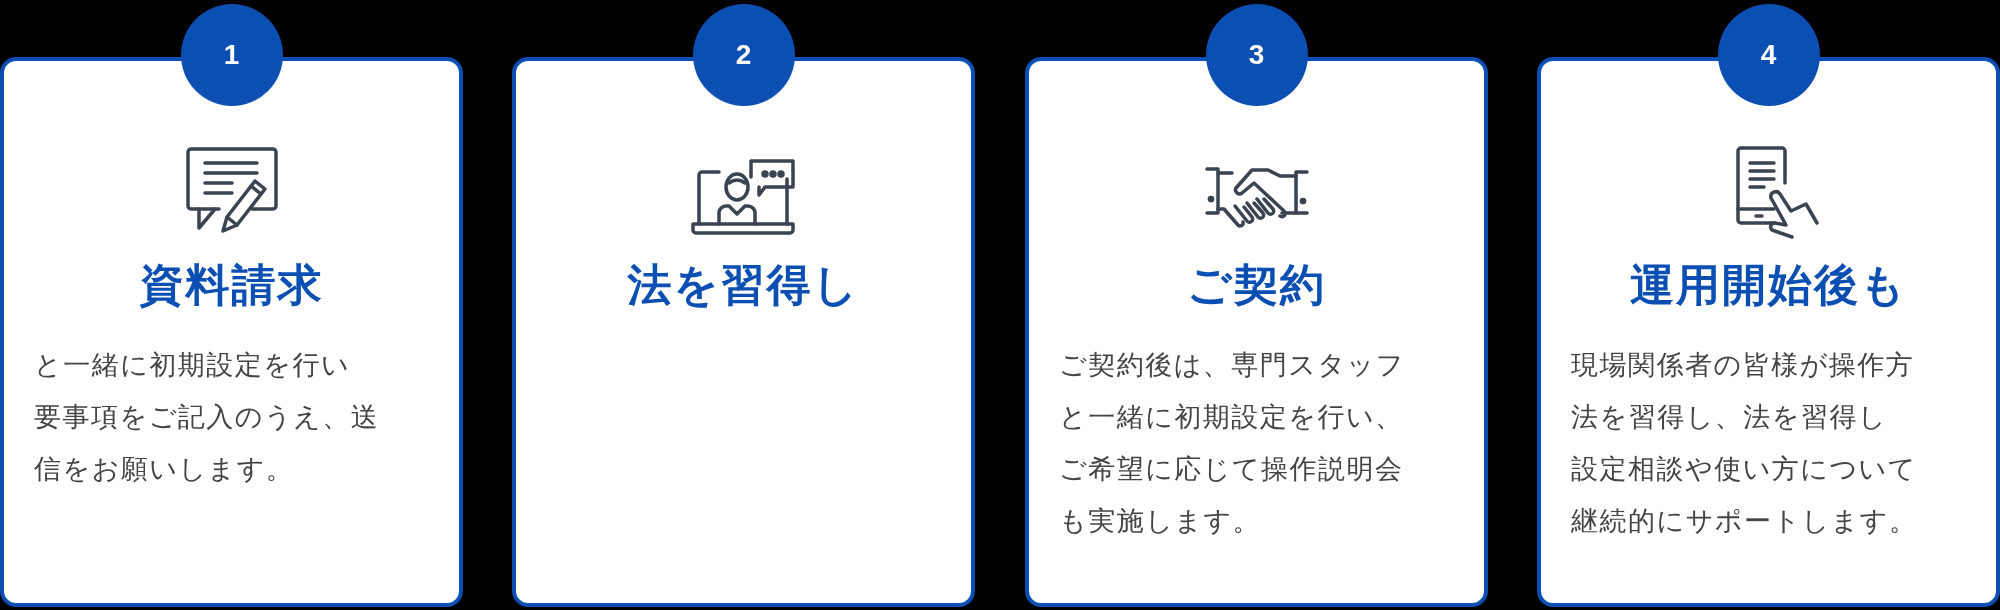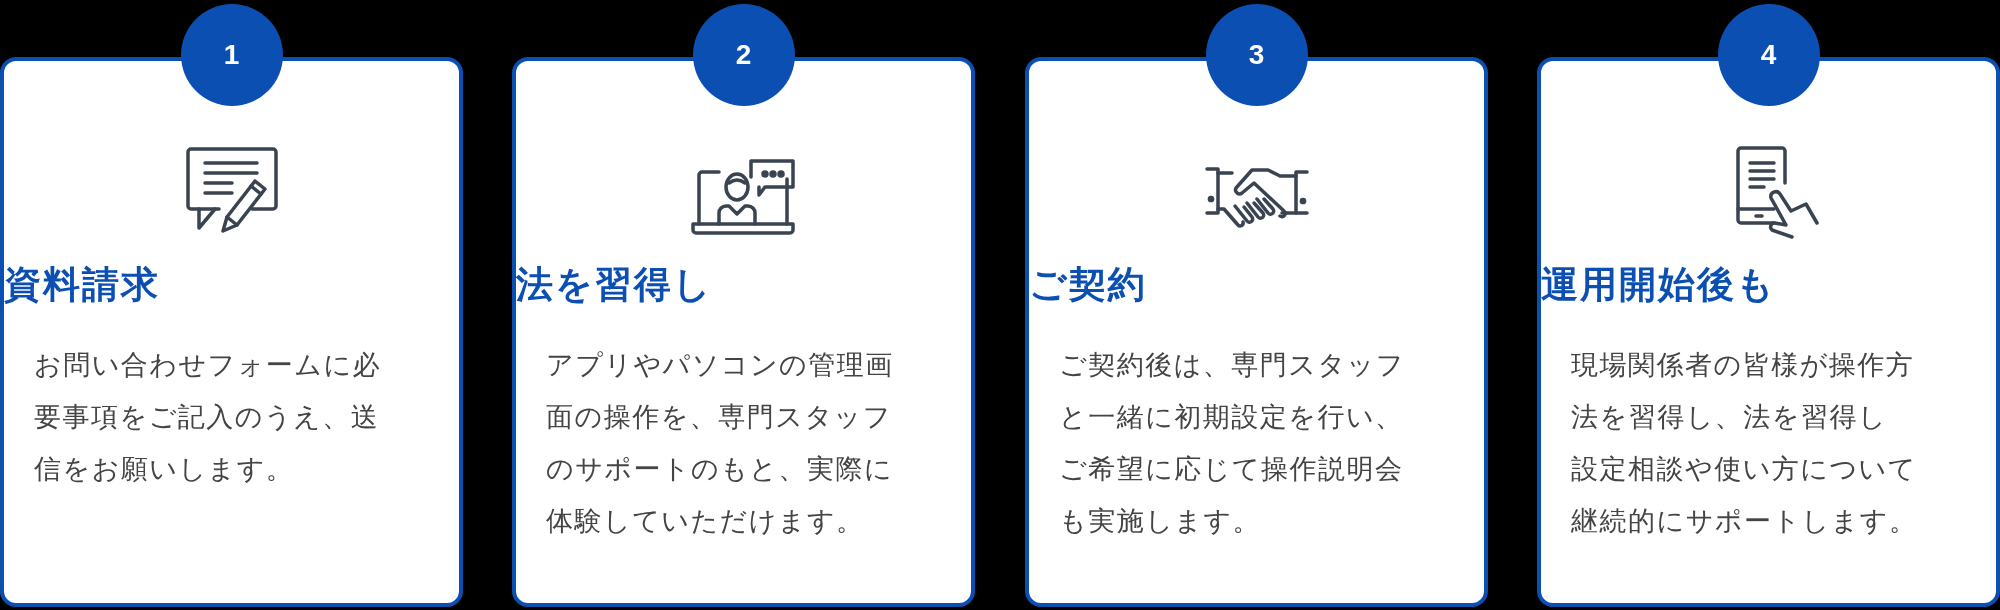--- a/index.html
+++ b/index.html
@@ -17,22 +17,22 @@
     display:flex; align-items:center; justify-content:center;
     color:#ffffff; font-weight:bold; font-size:28px;
     font-family: "Liberation Sans", sans-serif;
   }
   .icon {
     position:absolute; top:82px; left:50%; transform:translateX(-50%);
     width:110px; height:100px;
   }
   .icon svg { width:110px; height:100px; display:block; }
   .title {
-    position:absolute; top:196px; left:0; right:0; 
-    color:#0b4fb3; font-weight:bold; font-size:37px; line-height:56px; letter-spacing:2px;
+    position:absolute; top:196px; left:0; right:0; text-align:center;
+    color:#0b4fb3; font-weight:bold; font-size:44px; line-height:56px; letter-spacing:2px;
   }
   .desc {
     position:absolute; top:278px; left:30px; right:24px;
     color:#444444; font-size:27px; line-height:52px; letter-spacing:1.5px;
     white-space:pre-line;
   }
 </style>
 </head>
 <body>
 
@@ -45,21 +45,21 @@
       <line x1="28" y1="20" x2="80" y2="20"></line>
       <line x1="28" y1="30" x2="80" y2="30"></line>
       <line x1="28" y1="40" x2="55" y2="40"></line>
       <line x1="28" y1="50" x2="55" y2="50"></line>
       <path d="M78 38 L88 46 L60 82 L46 88 L50 74 Z"></path>
       <line x1="74" y1="43" x2="84" y2="51"></line>
       <line x1="50" y1="74" x2="60" y2="82"></line>
     </svg>
   </div>
   <div class="title">資料請求</div>
-  <div class="desc">お問い合わせフォームに必
+  <div class="desc">と一緒に初期設定を行い
 要事項をご記入のうえ、送
 信をお願いします。</div>
 </div>
 
 <div class="card" style="left:512px;">
   <div class="badge">2</div>
   <div class="icon">
     <svg viewBox="0 0 110 100" fill="none" stroke="#3a4350" stroke-width="3.5" stroke-linejoin="round" stroke-linecap="round">
       <path d="M30 29 H13 a3 3 0 0 0 -3 3 V81"></path>
       <path d="M98 36 V81"></path>
@@ -67,24 +67,20 @@
       <ellipse cx="48" cy="44" rx="11" ry="13"></ellipse>
       <path d="M40 40 Q48 34 56 40"></path>
       <path d="M30 81 V70 a7 7 0 0 1 7 -7 H40 L48 71 L56 63 H59 a7 7 0 0 1 7 7 V81"></path>
       <path d="M62 34 V18 H104 V44 H76 L70 52 V44"></path>
       <circle cx="76" cy="31" r="2" fill="#3a4350"></circle>
       <circle cx="84" cy="31" r="2" fill="#3a4350"></circle>
       <circle cx="92" cy="31" r="2" fill="#3a4350"></circle>
     </svg>
   </div>
   <div class="title">法を習得し</div>
-  <div class="desc">アプリやパソコンの管理画
-面の操作を、専門スタッフ
-のサポートのもと、実際に
-体験していただけます。</div>
 </div>
 
 <div class="card" style="left:1025px;">
   <div class="badge">3</div>
   <div class="icon">
     <svg viewBox="0 0 110 100" fill="none" stroke="#3a4350" stroke-width="3.5" stroke-linejoin="round" stroke-linecap="round">
       <path d="M5 26 H16 V70 H5"></path>
       <path d="M105 29 H94 V70 H105"></path>
       <circle cx="9" cy="56" r="1.6" fill="#3a4350"></circle>
       <circle cx="101" cy="58" r="1.6" fill="#3a4350"></circle>

